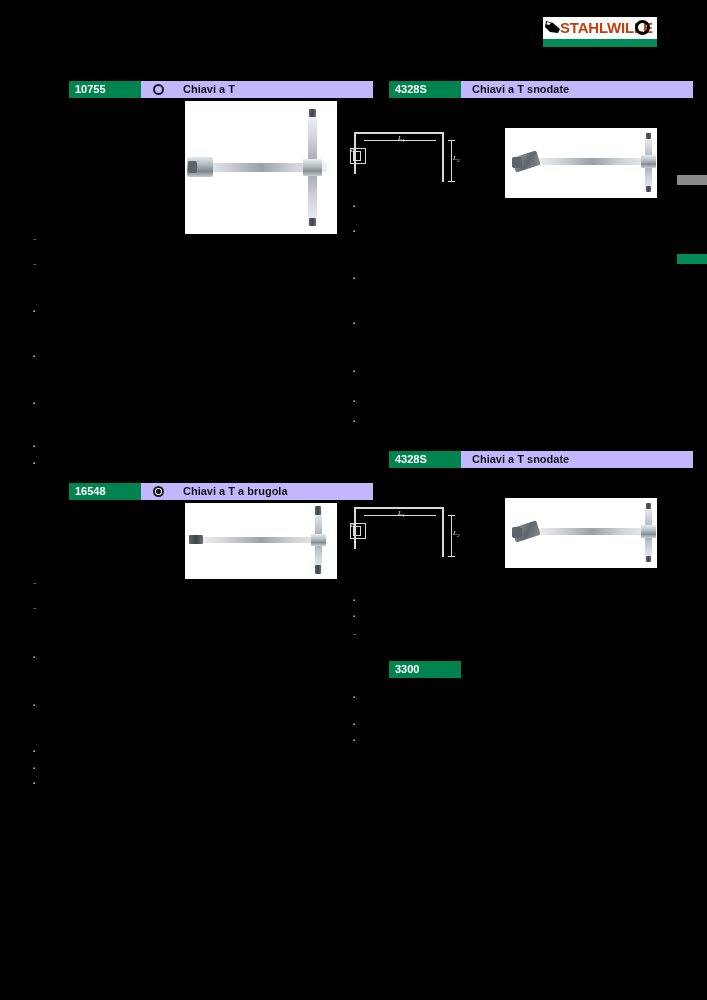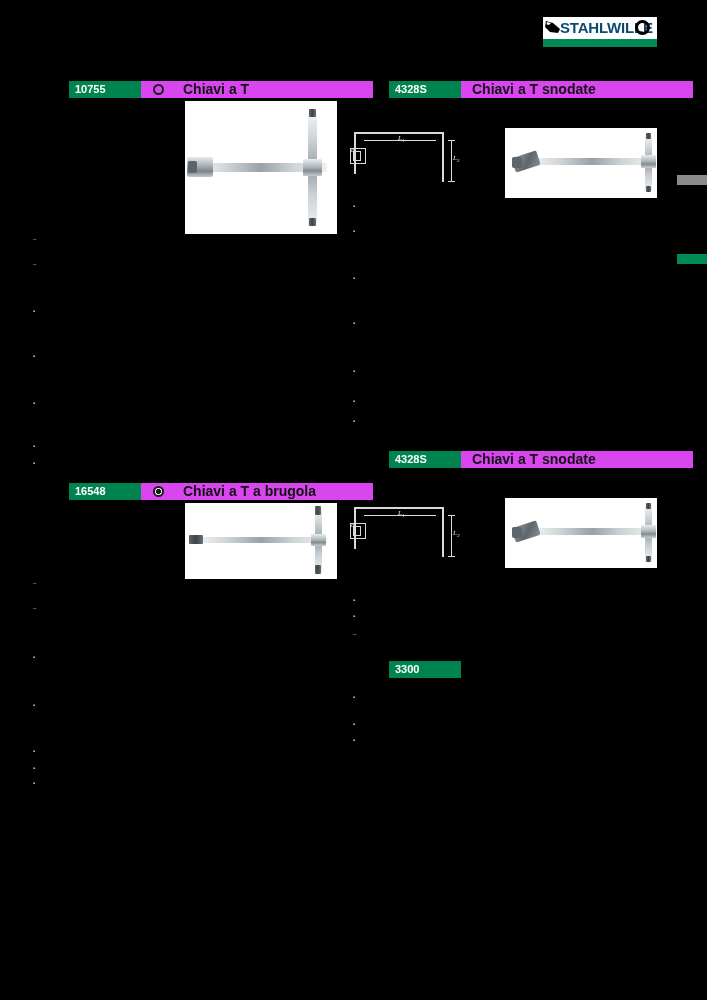--- a/index.html
+++ b/index.html
@@ -41,21 +41,21 @@
     background: #ffffff;
     overflow: hidden;
   }
   .logo-wordmark {
     position: absolute;
     left: 17px;
     top: 2px;
     font-size: 15px;
     font-weight: bold;
     letter-spacing: -0.2px;
-    color: #0c4a6e;
+    color: #c2410c;
     font-family: "Liberation Sans", sans-serif;
   }
   .logo-wrench {
     position: absolute;
     left: 1px;
     top: 3px;
   }
   .logo-ring {
     position: absolute;
     right: 7px;
@@ -93,23 +93,23 @@
     line-height: 17px;
     padding-left: 6px;
     box-sizing: border-box;
   }
   .sec-title {
     position: absolute;
     left: 72px;
     top: 0;
     height: 17px;
     right: 0;
-    background: #d946ef;
+    background: #c4b5fd;
     color: #111111;
-    font-size: 14px;
+    font-size: 11px;
     font-weight: bold;
     line-height: 17px;
     padding-left: 42px;
     box-sizing: border-box;
     white-space: nowrap;
   }
   .sec-title.noicon { padding-left: 11px; }
   .sec-icon {
     position: absolute;
     left: 84px;

